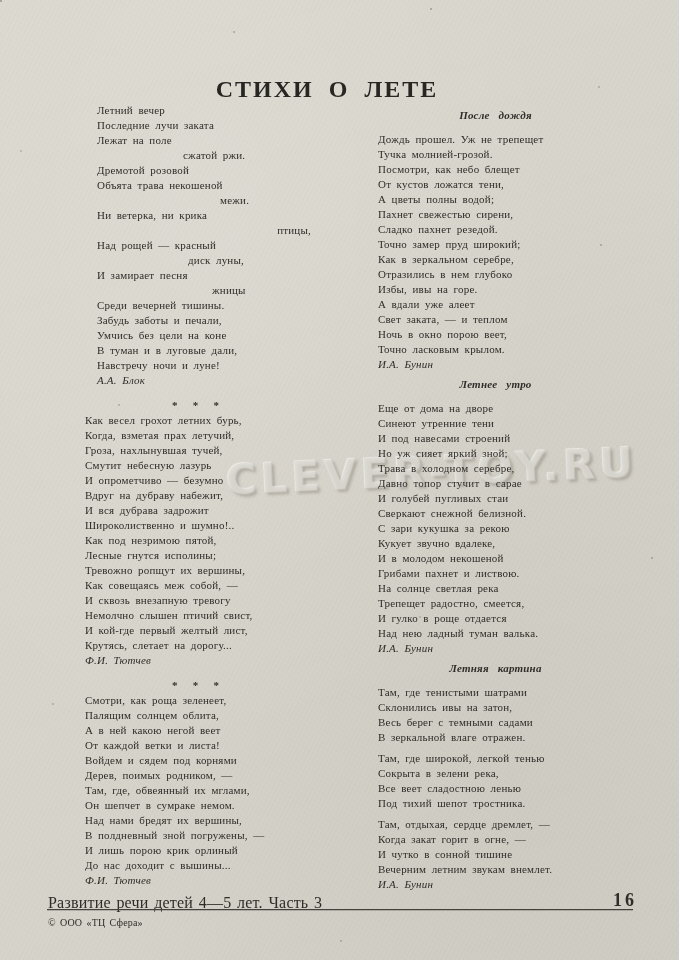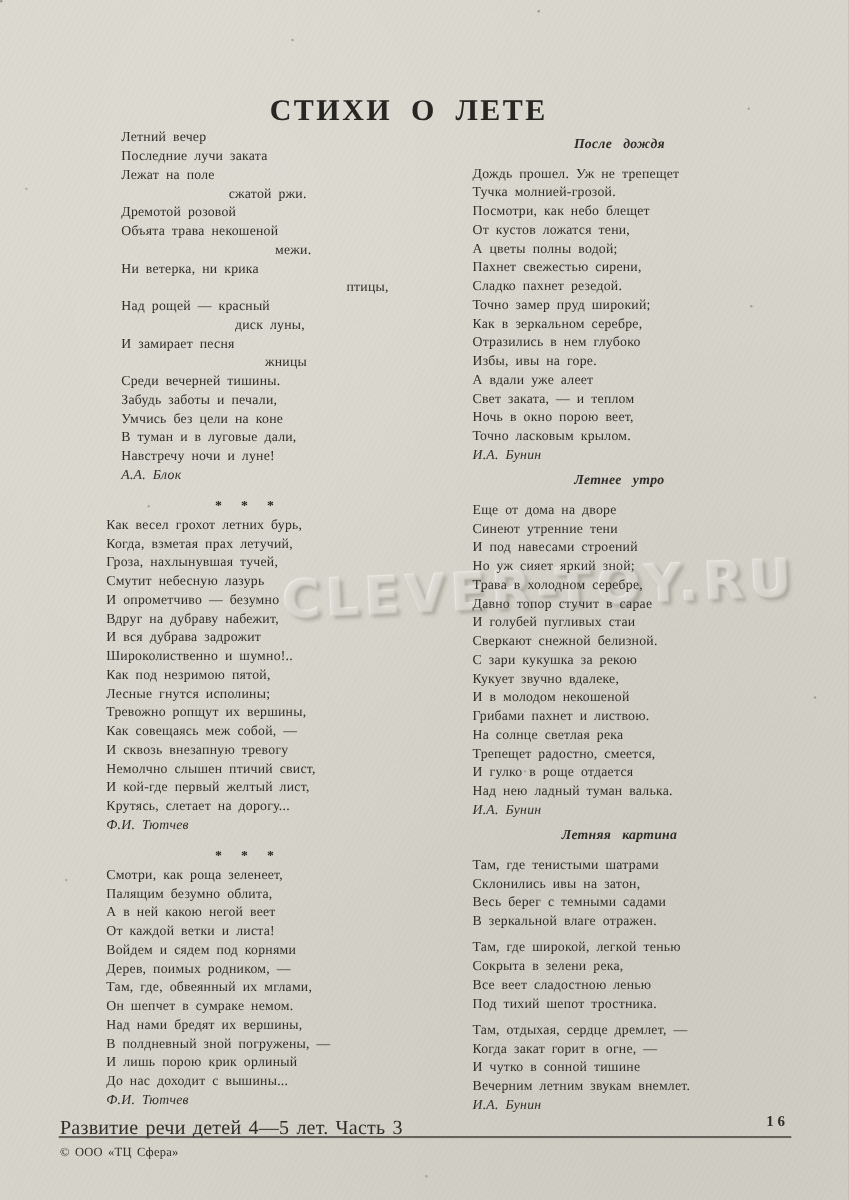--- a/index.html
+++ b/index.html
@@ -64,21 +64,21 @@
   }
   .author{font-style:italic;}
   .col-left .author{padding-right:24px;}
   .col-right .author{padding-right:20px;}
   .footer-left{
     position:absolute;left:48px;top:894px;
     font-size:16px;letter-spacing:0.2px;word-spacing:1.5px;
   }
   .page-num{
     position:absolute;left:613px;top:890px;
-    font-size:12px;font-weight:bold;letter-spacing:3px;
+    font-size:18px;font-weight:bold;letter-spacing:3px;
   }
   .rule{
     position:absolute;left:47px;top:909px;width:586px;height:1px;
     background:#43413c;box-shadow:0 0.5px 0 rgba(67,65,60,0.5);
   }
   .copyright{
     position:absolute;left:48px;top:917px;
     font-size:10px;letter-spacing:0.2px;word-spacing:1.5px;
   }
 </style>
@@ -131,21 +131,21 @@
         <div class="line">Как совещаясь меж собой, —</div>
         <div class="line">И сквозь внезапную тревогу</div>
         <div class="line">Немолчно слышен птичий свист,</div>
         <div class="line">И кой-где первый желтый лист,</div>
         <div class="line">Крутясь, слетает на дорогу...</div>
         <div class="author">Ф.И. Тютчев</div>
       </div>
       <div class="poem">
         <div class="sep">* * *</div>
         <div class="line">Смотри, как роща зеленеет,</div>
-        <div class="line">Палящим безумно облита,</div>
+        <div class="line">Палящим солнцем облита,</div>
         <div class="line">А в ней какою негой веет</div>
         <div class="line">От каждой ветки и листа!</div>
         <div class="line">Войдем и сядем под корнями</div>
         <div class="line">Дерев, поимых родником, —</div>
         <div class="line">Там, где, обвеянный их мглами,</div>
         <div class="line">Он шепчет в сумраке немом.</div>
         <div class="line">Над нами бредят их вершины,</div>
         <div class="line">В полдневный зной погружены, —</div>
         <div class="line">И лишь порою крик орлиный</div>
         <div class="line">До нас доходит с вышины...</div>

